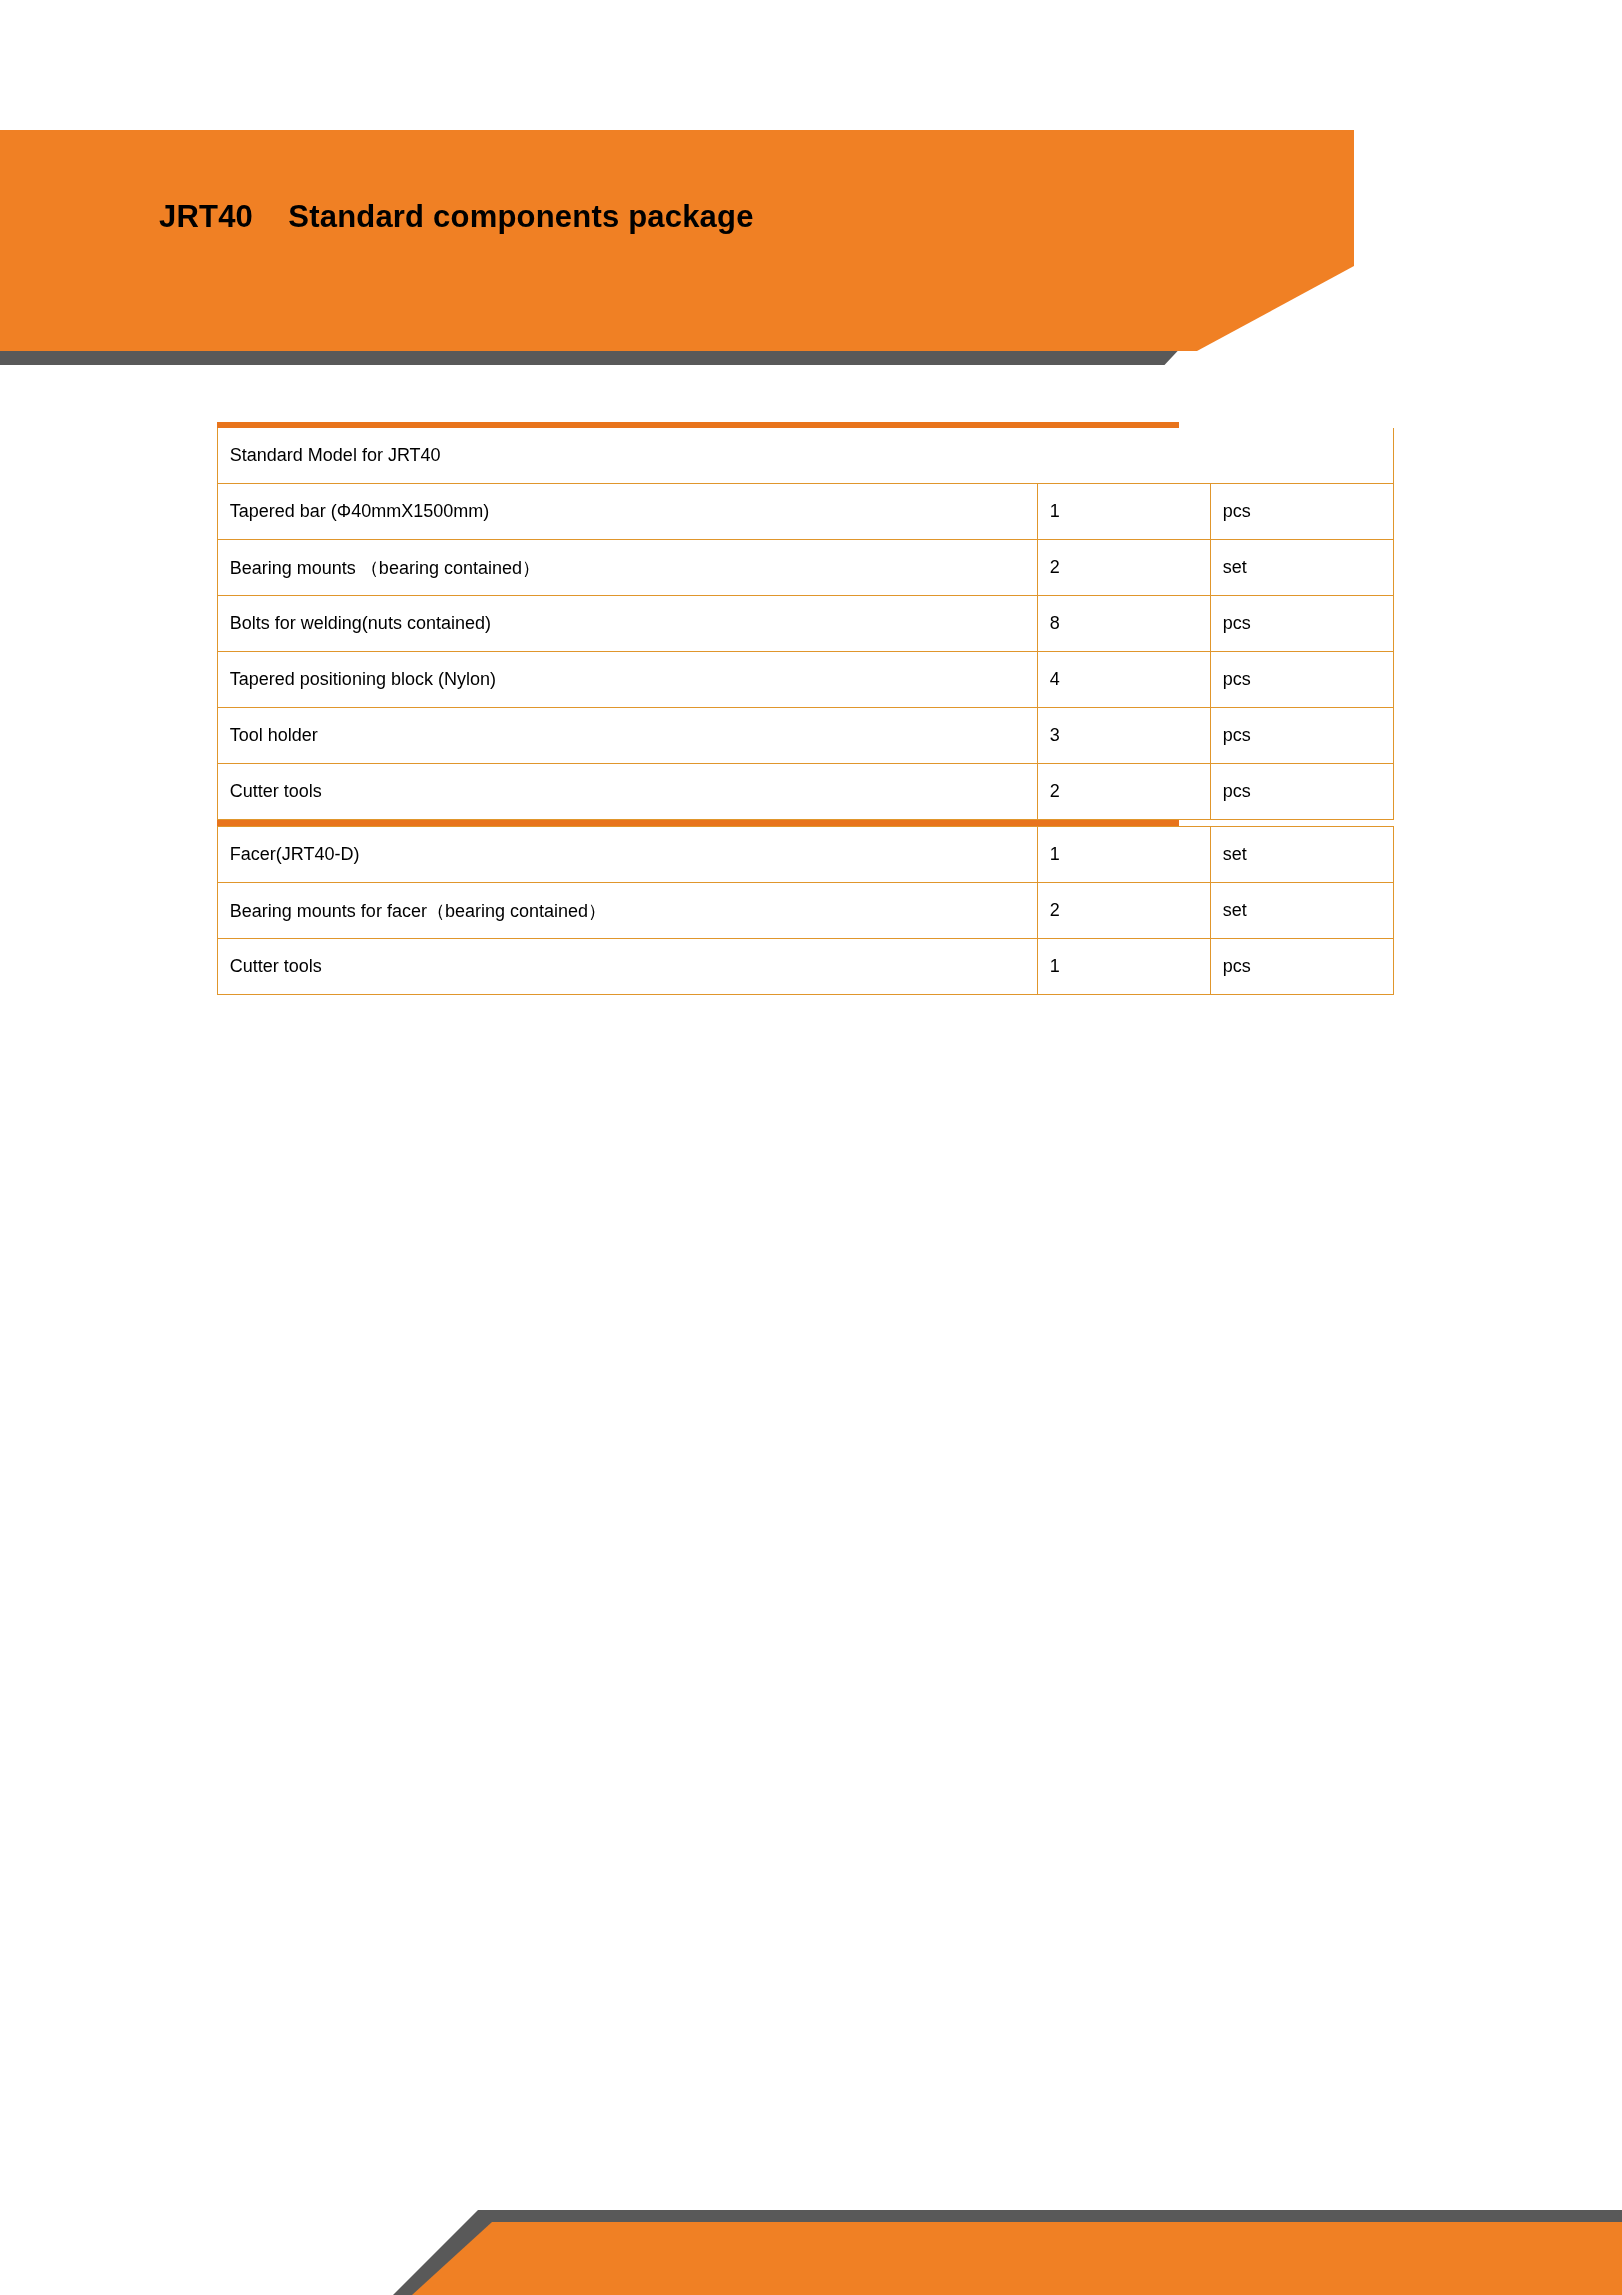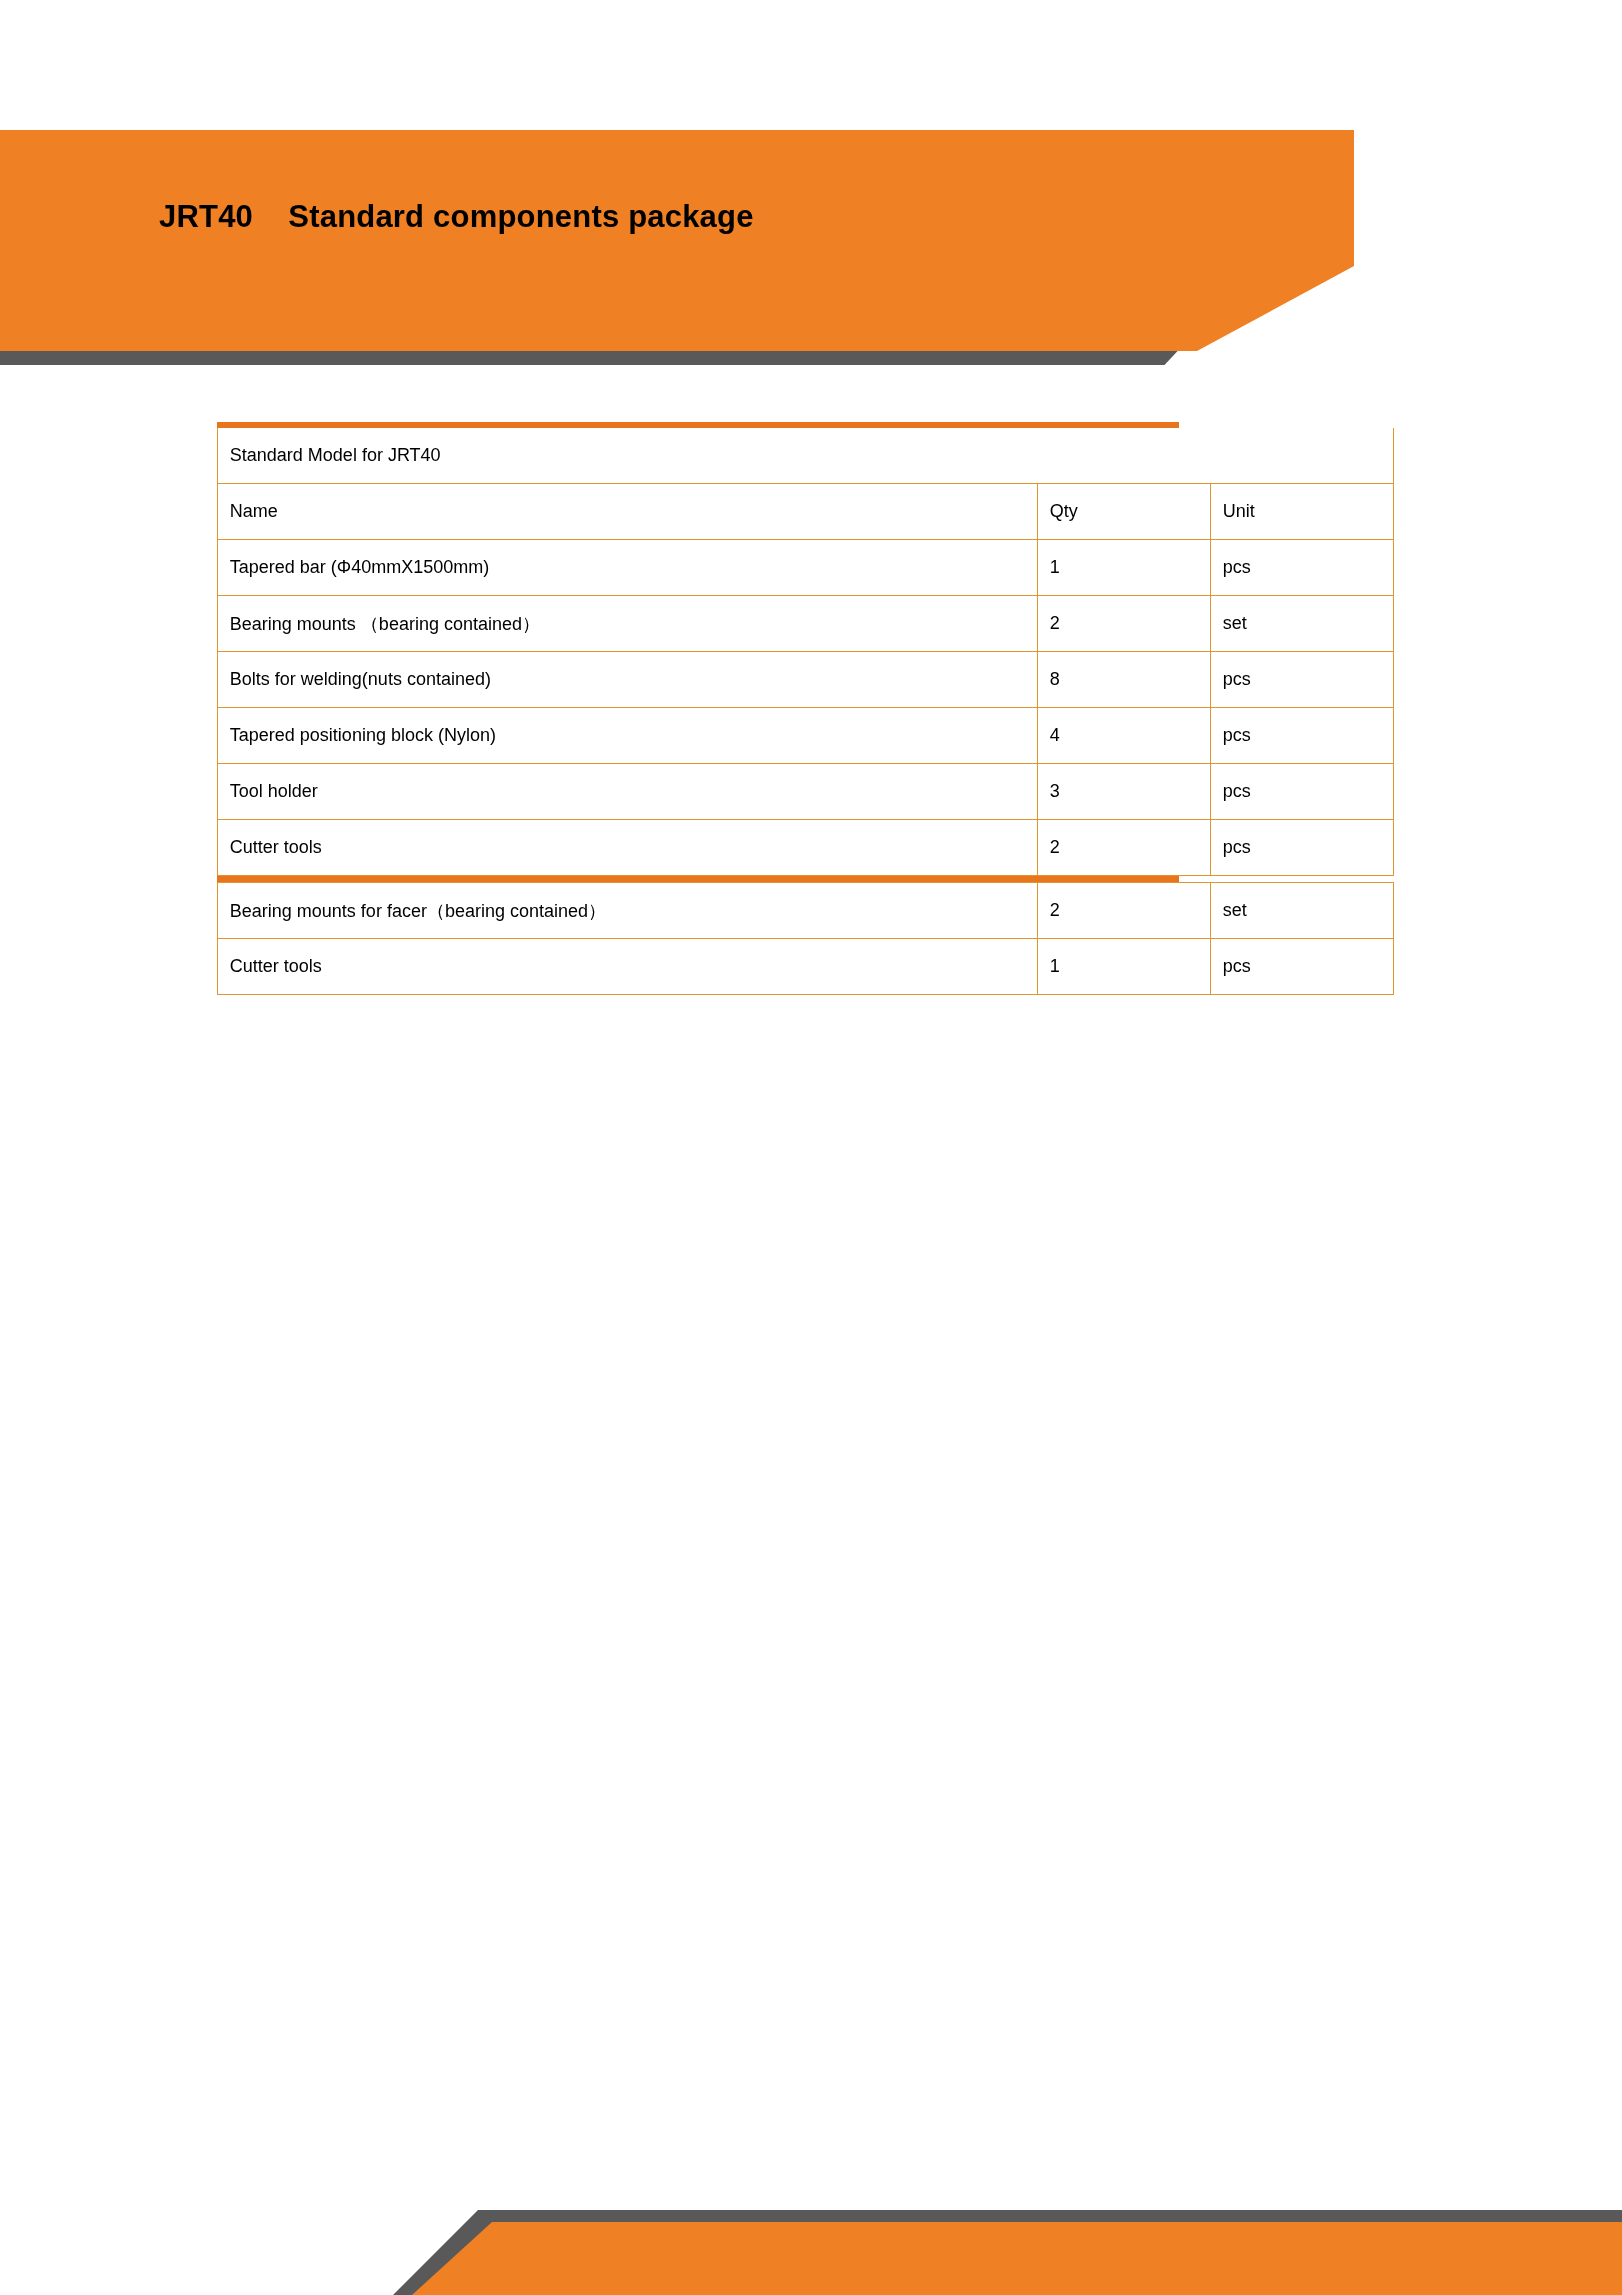--- a/index.html
+++ b/index.html
@@ -144,25 +144,20 @@
   <table class="pkg">
     <colgroup>
       <col class="c-name">
         <col class="c-qty">
         <col class="c-unit">
     </colgroup>
     <tbody>
       <tr class="section-row first">
         <td colspan="3">Standard Model for JRT40</td>
       </tr>
-      <tr class="head-row">
-        <td class="name">Name</td>
-        <td>Qty</td>
-        <td>Unit</td>
-      </tr>
 
       <tr>
         <td class="name">Tapered bar (Φ40mmX1500mm)</td>
         <td>1</td>
         <td>pcs</td>
       </tr>
       <tr>
         <td class="name">Bearing mounts  （bearing contained）</td>
         <td>2</td>
         <td>set</td>
@@ -193,20 +188,25 @@
   <div class="section-sep"></div>
 
   <table class="pkg">
     <colgroup>
       <col class="c-name">
         <col class="c-qty">
         <col class="c-unit">
     </colgroup>
     <tbody>
       <tr>
+        <td class="name">Facer(JRT40-D)</td>
+        <td>1</td>
+        <td>set</td>
+      </tr>
+      <tr>
         <td class="name">Bearing mounts for facer（bearing contained）</td>
         <td>2</td>
         <td>set</td>
       </tr>
       <tr>
         <td class="name">Cutter tools</td>
         <td>1</td>
         <td>pcs</td>
       </tr>
     </tbody>

